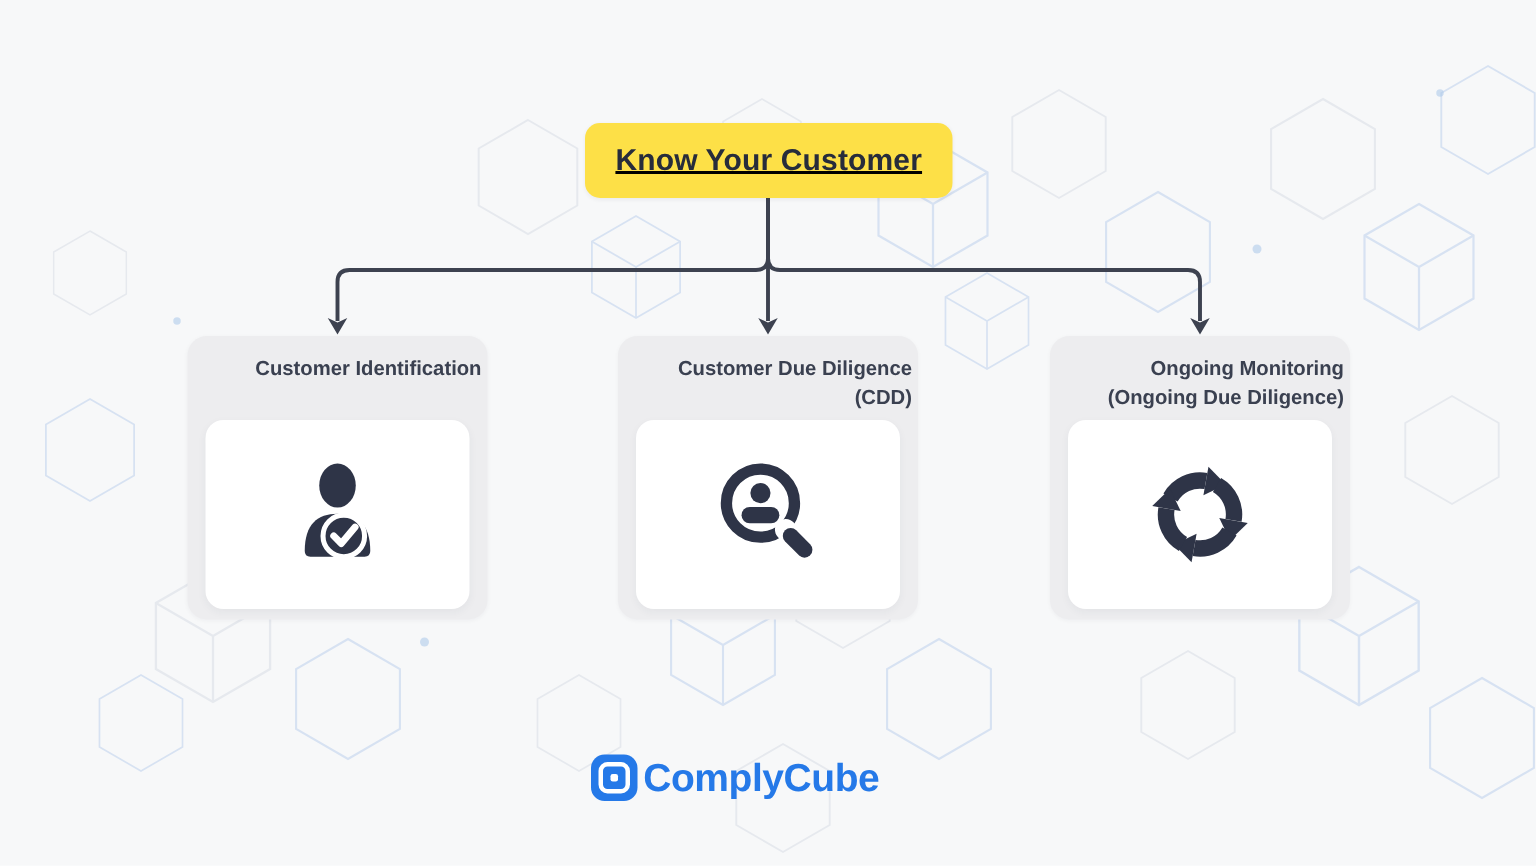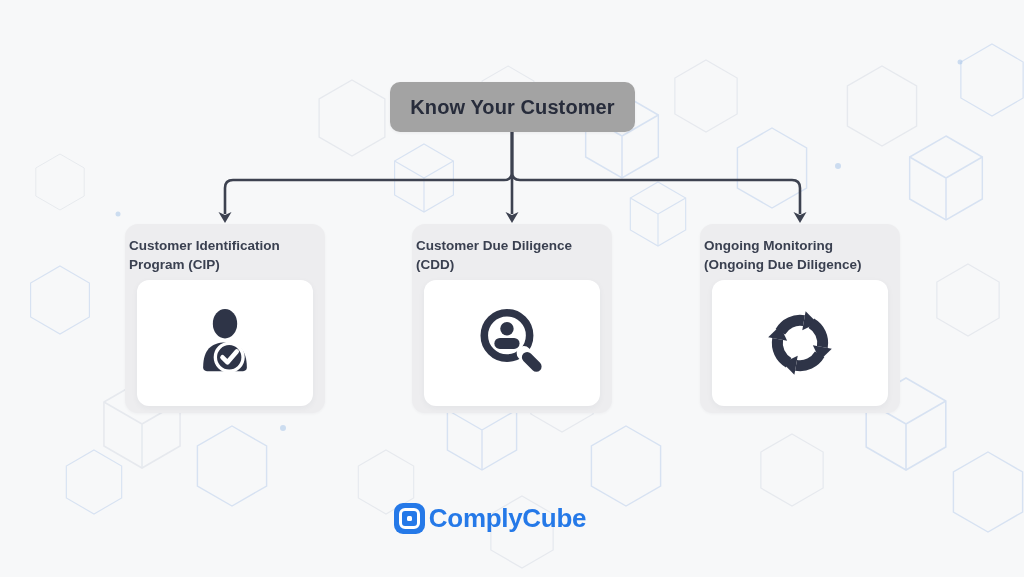--- a/index.html
+++ b/index.html
@@ -6,37 +6,38 @@
   .stage {
     position:relative; width:1024px; height:577px; overflow:hidden;
     background:#f7f8f9;
     font-family:"Liberation Sans", sans-serif;
   }
   .bg-layer, .connector-layer {
     position:absolute; left:0; top:0; width:1024px; height:577px; display:block;
   }
   .title-box {
     position:absolute; left:390px; top:82px; width:245px; height:50px;
-    background:#a3a3a3; border-radius:10px;
+    background:#fde047; border-radius:10px;
     display:flex; align-items:center; justify-content:center;
     box-shadow:0 1px 3px rgba(30,35,50,0.06);
+    text-decoration:underline;
   }
   .title-box .title-text {
     font-size:20px; font-weight:700; color:#272c3b; letter-spacing:0.1px;
   }
   .card {
     position:absolute; top:224px; width:200px; height:189px;
     background:#ededef; border-radius:13px;
     box-shadow:0 1px 3px rgba(30,35,50,0.04);
   }
   .card-cip { left:125px; }
   .card-cdd { left:412px; }
   .card-ongoing { left:700px; }
   .card-label {
-    position:absolute; top:12px; left:4px; right:4px; text-align:left;
+    position:absolute; top:12px; left:4px; right:4px; text-align:right;
     font-size:13.5px; font-weight:700; color:#3a4050; line-height:19px;
   }
   .card-label span { display:block; }
   .card-panel {
     position:absolute; left:12px; right:12px; top:56px; bottom:7px;
     background:#ffffff; border-radius:12px;
     box-shadow:0 2px 6px rgba(40,50,70,0.05);
     display:flex; align-items:center; justify-content:center;
   }
   .icon { width:84px; height:84px; }
@@ -113,21 +114,20 @@
     </g>
   </svg>
 
   <div class="title-box">
     <span class="title-text">Know Your Customer</span>
   </div>
 
   <div class="card card-cip">
     <div class="card-label">
       <span>Customer Identification</span>
-      <span>Program (CIP)</span>
     </div>
     <div class="card-panel">
       <svg class="icon" viewBox="0 0 100 100" aria-hidden="true">
         <ellipse cx="50" cy="27" rx="14.5" ry="17.5" fill="#2e3447"></ellipse>
         <path d="M24,79 C24,58 34,49.5 50,49.5 C66,49.5 76,58 76,79 Q76,83.5 71.5,83.5 L28.5,83.5 Q24,83.5 24,79 Z" fill="#2e3447"></path>
         <circle cx="55" cy="67" r="16.5" fill="#2e3447" stroke="#ffffff" stroke-width="4"></circle>
         <path d="M47,67 L53,73 L64,60" fill="none" stroke="#ffffff" stroke-width="5.5" stroke-linecap="round" stroke-linejoin="round"></path>
       </svg>
     </div>
   </div>

